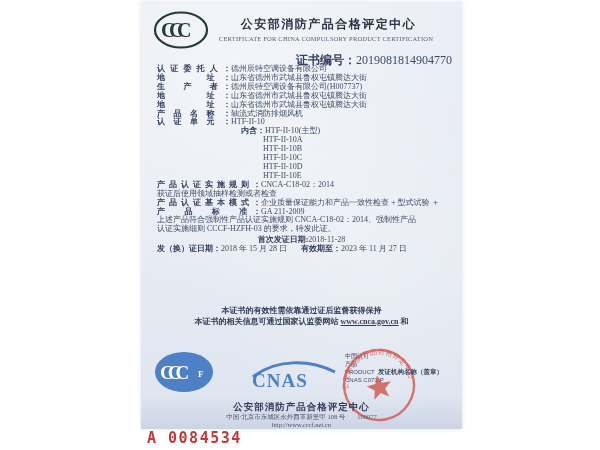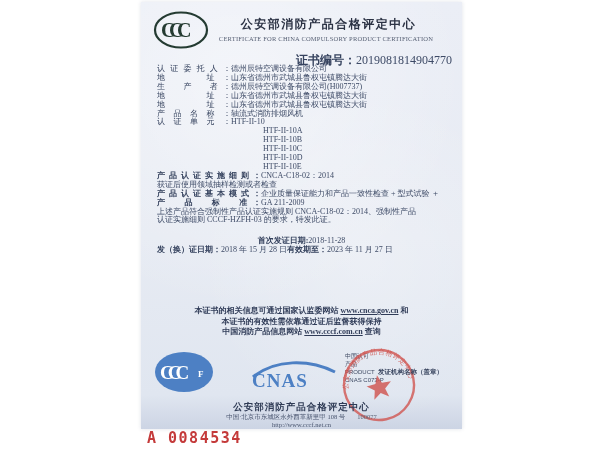--- a/index.html
+++ b/index.html
@@ -21,30 +21,30 @@
   .hdr-title{position:absolute;left:60px;top:14px;width:255px;text-align:center;
     font-size:12px;font-weight:bold;color:#2b3244;letter-spacing:1.5px;}
   .hdr-sub{position:absolute;left:52px;top:33px;width:266px;text-align:center;
     font-size:6.5px;color:#596276;letter-spacing:.2px;}
   .cert-no{position:absolute;right:10px;top:50px;font-size:12px;color:#3d4a66;}
   .cert-no .b{font-weight:bold;}
 
   
   .body{position:absolute;left:0;top:63px;width:100%;}
   .row{padding-left:16px;line-height:8.9px;font-size:8px;white-space:nowrap;color:#3d4a66;}
-  .lbl{display:inline-block;width:74px;font-weight:normal;color:#35425e;
+  .lbl{display:inline-block;width:74px;font-weight:bold;color:#35425e;
        text-align:justify;text-align-last:justify;}
   .lbl2{display:inline-block;width:104px;font-weight:bold;color:#35425e;
        text-align:justify;text-align-last:justify;}
   .lblm{font-weight:bold;color:#35425e;}
   .row.inh{padding-left:100px;}
   .row.model{padding-left:122px;}
-  .date-center{margin-top:12px;text-align:center;font-size:8px;line-height:8.9px;color:#3d4a66;}
+  .date-center{margin-top:2px;text-align:center;font-size:8px;line-height:8.9px;color:#3d4a66;}
   .b{font-weight:bold;color:#35425e;}
-  .exp{margin-left:0;}
+  .exp{margin-left:14px;}
 
   
   .notice{position:absolute;left:0;top:304px;width:100%;text-align:center;
     font-size:8px;font-weight:bold;line-height:10.5px;color:#303c58;}
   .notice .u{text-decoration:underline;}
 
   
   .cccf{position:absolute;left:12px;top:348px;width:62px;height:44px;}
   .cnas{position:absolute;left:106px;top:356px;width:92px;height:32px;}
   .cnas-cap{position:absolute;left:204px;top:350px;font-size:6px;line-height:8px;
@@ -98,28 +98,31 @@
       <div class="row">
         <span class="lbl">地　　址：</span><span class="val">山东省德州市武城县鲁权屯镇腾达大街</span>
       </div>
       <div class="row">
         <span class="lbl">产品名称：</span><span class="val">轴流式消防排烟风机</span>
       </div>
       <div class="row">
         <span class="lbl">认证单元：</span><span class="val">HTF-II-10</span>
       </div>
 
+      <div class="row inh">
+        <span class="lblm">内含：</span><span class="val">HTF-II-10(主型)</span>
+      </div>
       <div class="row model"><span class="val">HTF-II-10A</span></div>
       <div class="row model"><span class="val">HTF-II-10B</span></div>
       <div class="row model"><span class="val">HTF-II-10C</span></div>
       <div class="row model"><span class="val">HTF-II-10D</span></div>
       <div class="row model"><span class="val">HTF-II-10E</span></div>
 
       <div class="row">
-        <span class="lbl2">产品认证实施细则：</span><span class="val">CNCA-C18-02：2014</span>
+        <span class="lbl2">产品认证实施规则：</span><span class="val">CNCA-C18-02：2014</span>
       </div>
       <div class="row">
         <span class="val">获证后使用领域抽样检测或者检查</span>
       </div>
       <div class="row">
         <span class="lbl2">产品认证基本模式：</span><span class="val">企业质量保证能力和产品一致性检查 + 型式试验 ＋</span>
       </div>
       <div class="row">
         <span class="lbl2">产　品　标　准：</span><span class="val">GA 211-2009</span>
       </div>
@@ -129,26 +132,23 @@
 
       <div class="date-center">
         <span class="b">首次发证日期:</span><span>2018-11-28</span>
       </div>
       <div class="row">
         <span class="b">发（换）证日期：</span><span>2018 年 15 月 28 日</span><span class="b exp">有效期至：</span><span>2023 年 11 月 27 日</span>
       </div>
     </div>
 
     <div class="notice">
+      <div>本证书的有效性需依靠通过证后监督获得保持</div>
       <div>
         <span>本证书的相关信息可通过国家认监委网站 </span><span class="u">www.cnca.gov.cn</span><span> 和</span>
-      </div>
-      <div>本证书的有效性需依靠通过证后监督获得保持</div>
-      <div>
-        <span>中国消防产品信息网站 </span><span class="u">www.cccf.com.cn</span><span> 查询</span>
       </div>
     </div>
 
     <svg class="cccf" viewBox="0 0 62 44">
       <ellipse cx="31" cy="22" rx="29" ry="20" fill="#4d80c4"></ellipse>
       <text x="7" y="29" font-size="19" font-weight="bold" letter-spacing="-6" fill="#ffffff">CCC</text>
       <text x="45" y="27" font-size="9" font-weight="bold" fill="#ffffff">F</text>
     </svg>
 
     <svg class="cnas" viewBox="0 0 92 32">

